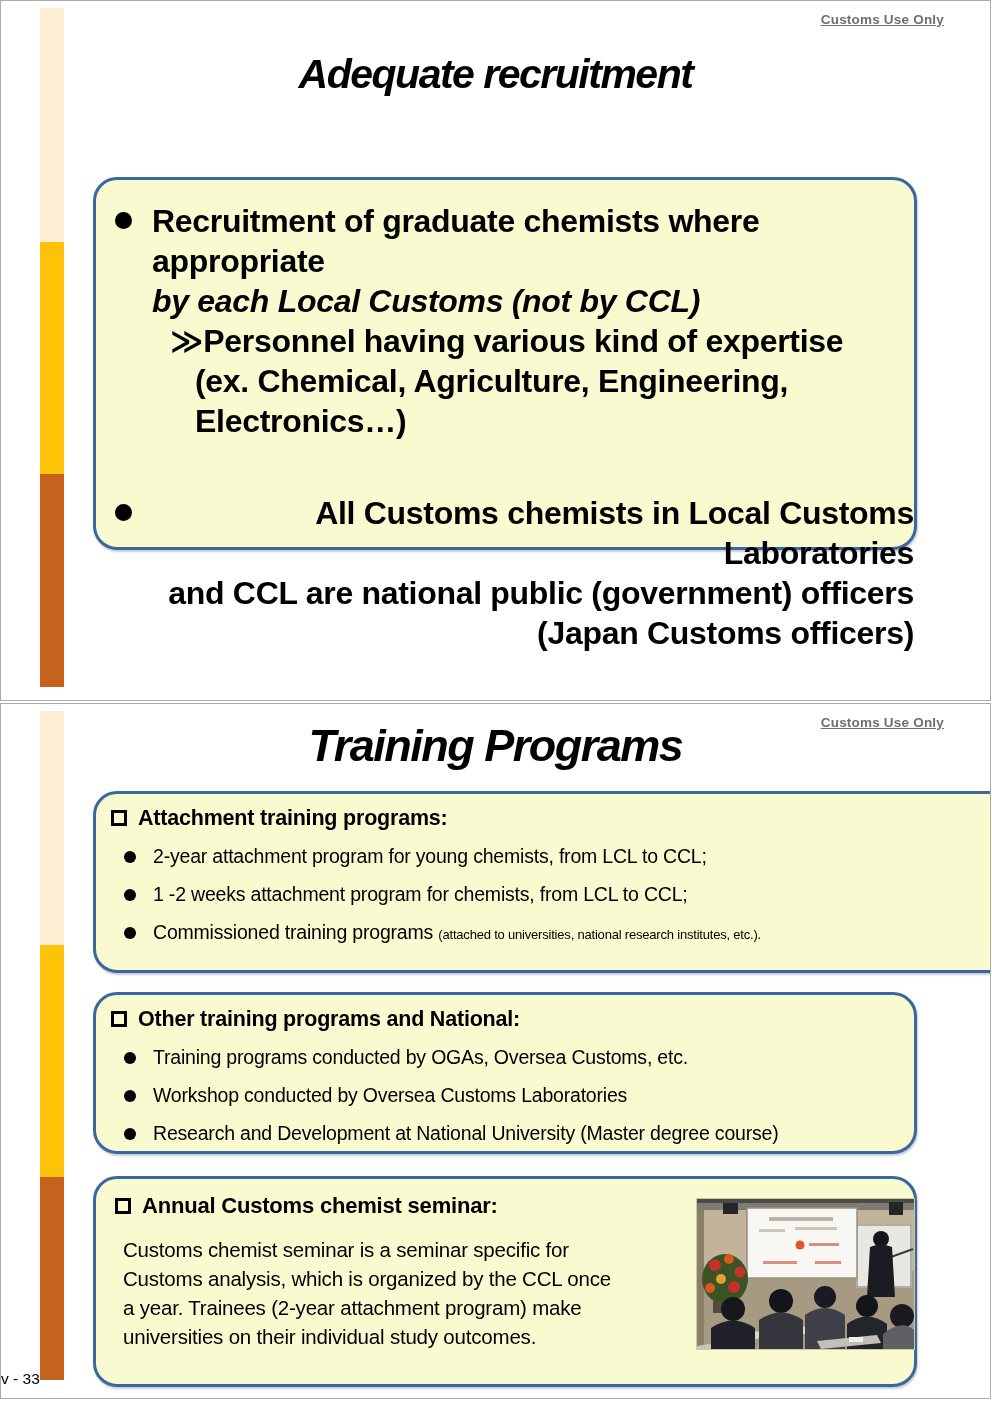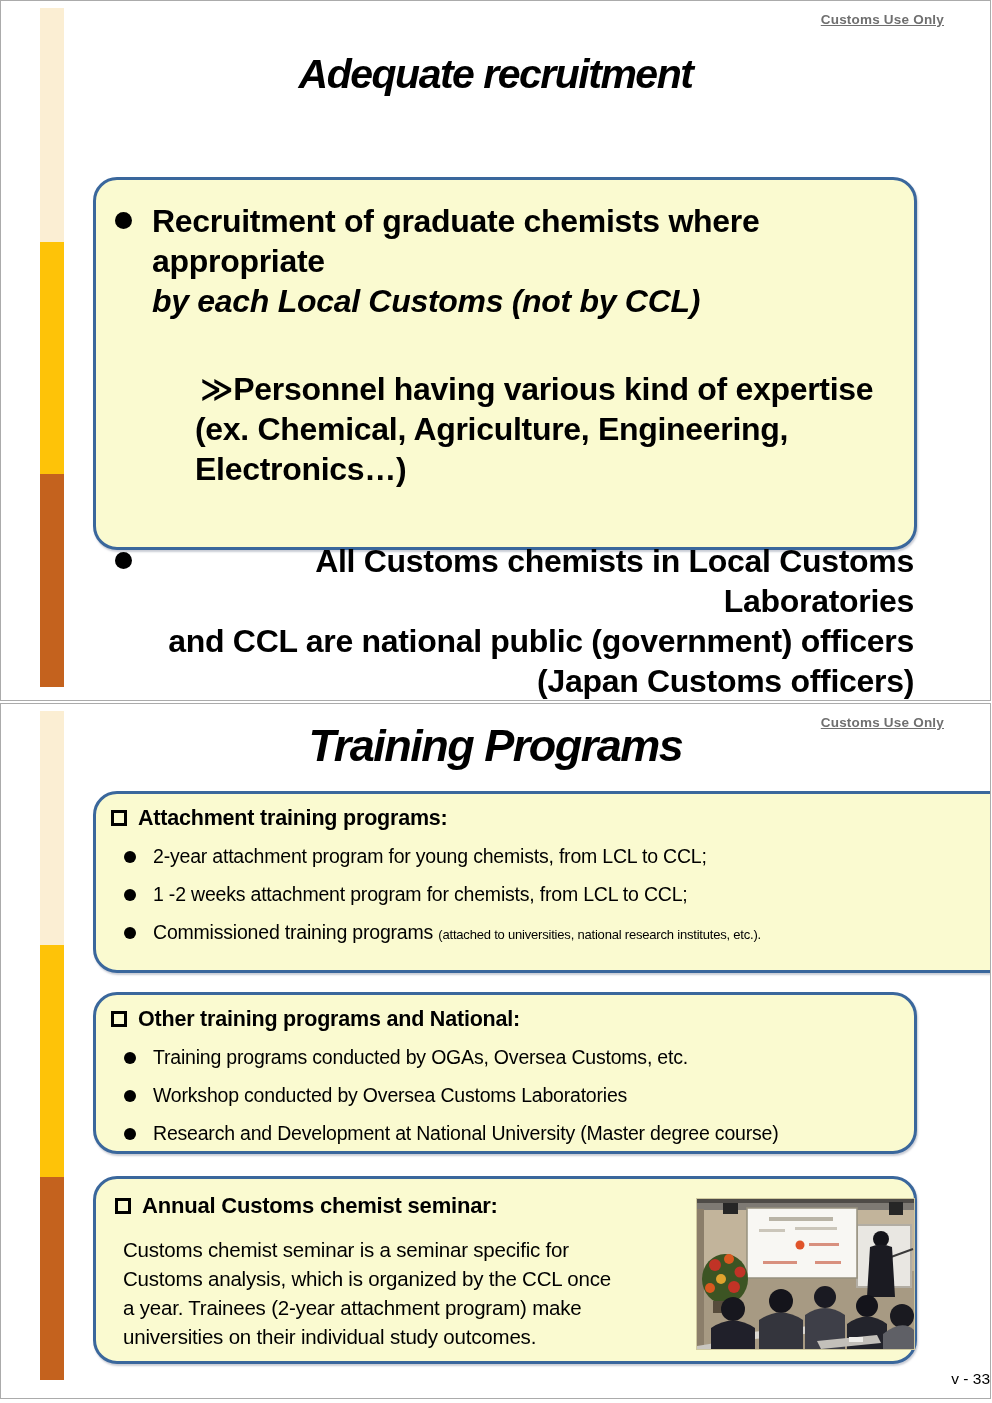--- a/index.html
+++ b/index.html
@@ -41,31 +41,31 @@
     position:absolute; background:#fafad0;
     border:3px solid #3a679c; border-radius:24px;
     box-shadow:1px 2px 2px rgba(100,110,135,.35);
   }
 
   
   #s1-box { left:92px; top:176px; width:824px; height:373px;
             padding-top:21px; font-size:32px; font-weight:bold;
             line-height:40px; letter-spacing:-.3px; }
   .s1-line { padding-left:56px; position:relative; }
-  .s1-indent1 { padding-left:104px;margin-top:48px; }
+  .s1-indent1 { padding-left:74px; }
   .s1-indent2 { padding-left:99px; }
   .s1-italic { font-style:italic; }
   .big-dot { position:absolute; left:19px; top:11px; width:17px; height:17px;
              border-radius:50%; background:#000; }
   .s1-group2 { margin-top:52px;text-align:right; }
 
   
   #s2-box1 { left:92px; top:87px;  width:940px; height:182px; }
   #s2-box2 { left:92px; top:288px; width:824px; height:162px; }
-  #s2-box3 { left:92px; top:472px; width:824px; height:188px; }
+  #s2-box3 { left:92px; top:472px; width:824px; height:211px; }
 
   .tbox-header {
     display:flex; align-items:center; gap:11px;
     padding:10px 0 0 15px; font-size:21.5px; font-weight:bold;
     letter-spacing:-.2px; line-height:28px;
   }
   #s2-box3 .tbox-header { padding:12px 0 0 19px; font-size:22px; line-height:30px; }
   .sq-icon { width:16px; height:16px; border:3.5px solid #000; flex:none; background:#fafad0; }
 
   .trow {
@@ -81,21 +81,21 @@
   .s2-para { margin:14px 0 0 27px; width:570px; font-size:20.5px;
              line-height:29px; letter-spacing:-.2px; }
 
   .photo {
     position:absolute; left:600px; top:19px; width:219px; height:152px;
     border:1px solid #cfc9a0; background:#b5a78f; overflow:hidden;
   }
   .photo svg { display:block; width:100%; height:100%; }
 
   .footer { position:absolute; left:0; top:666px; width:100%;
-            text-align:right; font-size:15.5px; color:#000; }
+            text-align:left; font-size:15.5px; color:#000; }
 </style>
 </head>
 <body>
 
 <div class="slide" id="slide1">
   <div class="sidebar">
     <div class="seg seg-cream"></div>
     <div class="seg seg-gold"></div>
     <div class="seg seg-orange"></div>
   </div>

